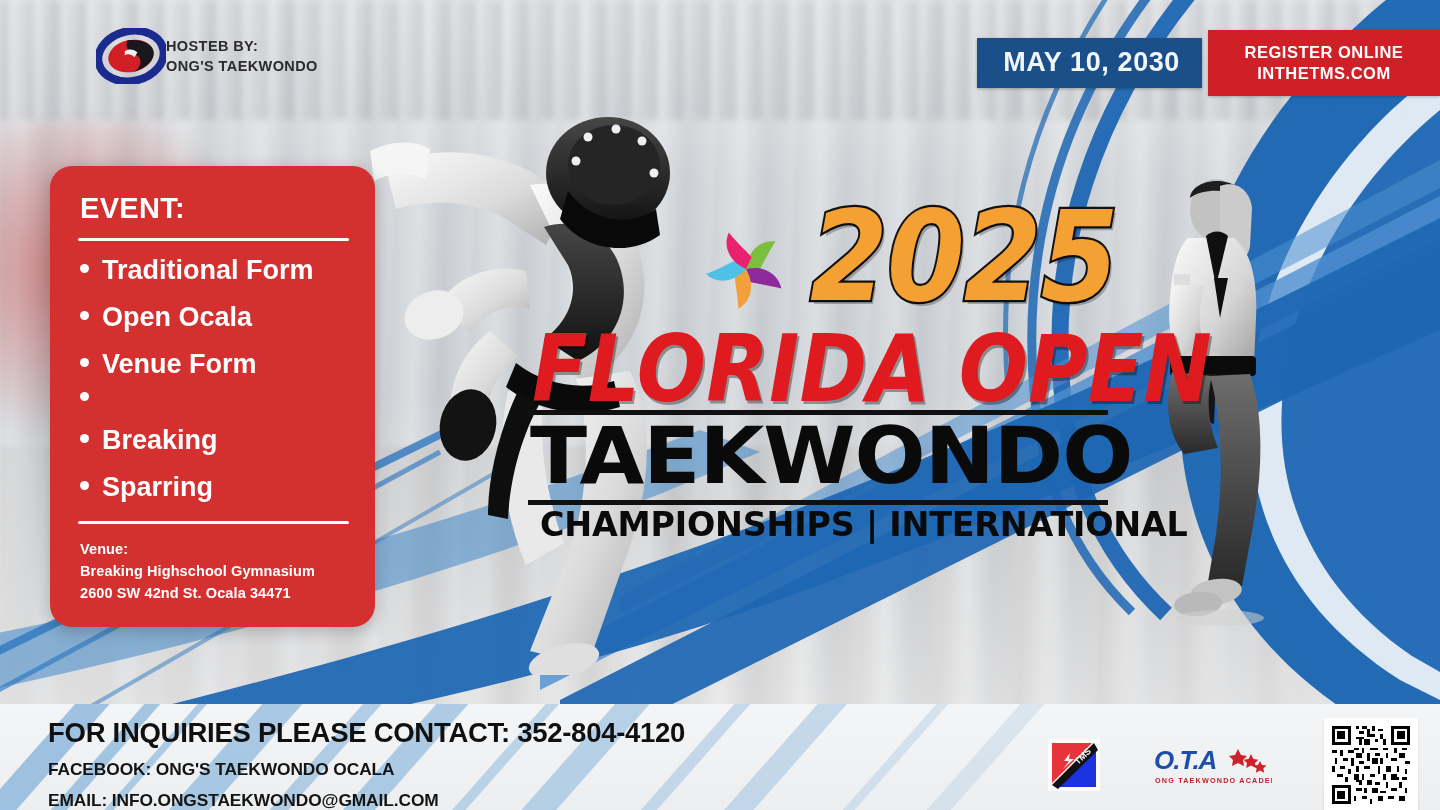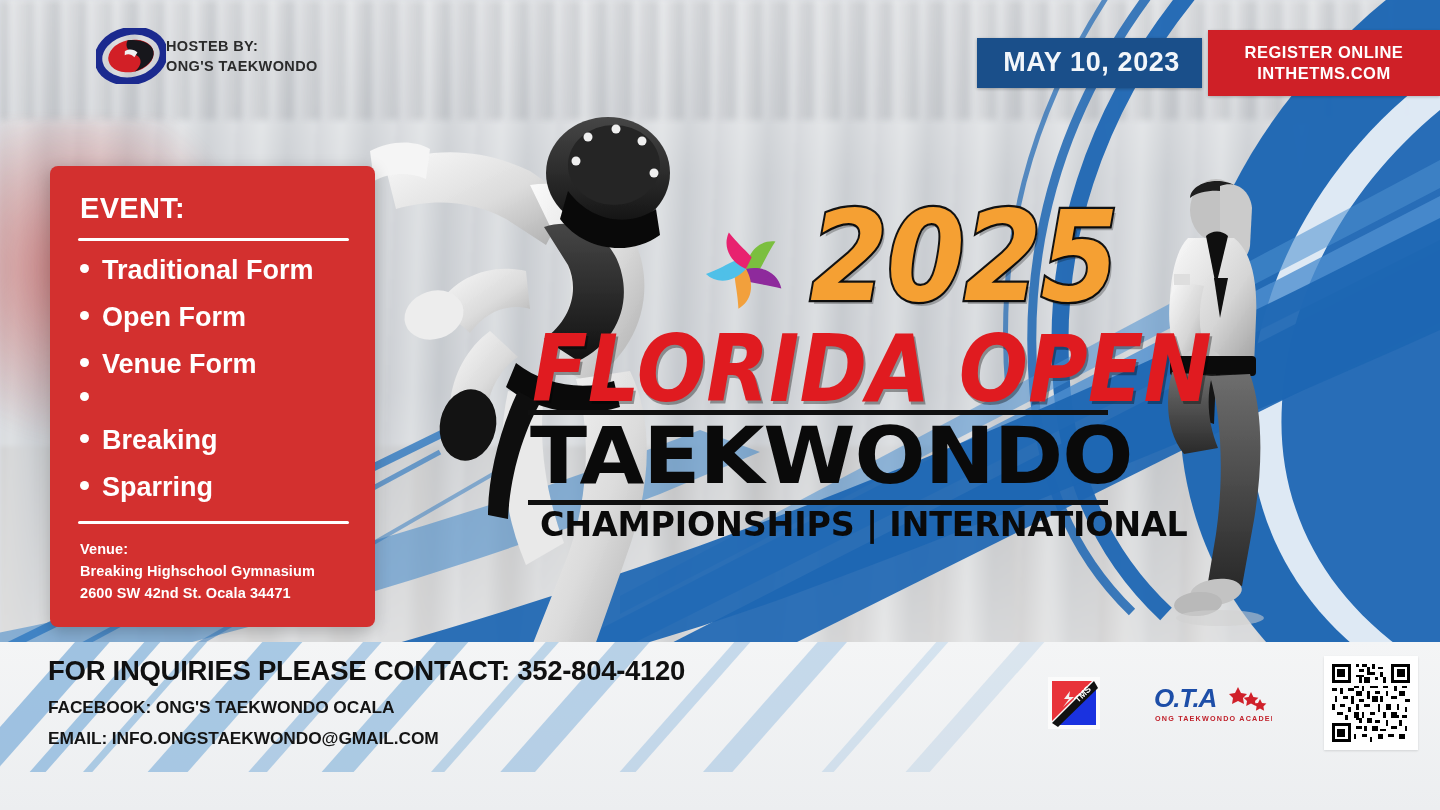--- a/index.html
+++ b/index.html
@@ -69,21 +69,21 @@
     position:absolute;right:0;top:30px;
     background:#cf2027;color:#fff;text-align:center;
     font-size:16.5px;font-weight:bold;line-height:1.25;letter-spacing:.5px;
     padding:12px 26px 13px 26px;min-width:232px;
     box-shadow:0 1px 3px rgba(0,0,0,.22);
   }
 
   
   .event-card{
     position:absolute;left:50px;top:166px;width:325px;
-    background:#d3302f;border-radius:8px;
+    background:#d3302f;border-radius:22px;
     padding:26px 26px 22px 26px;
     box-shadow:0 4px 16px rgba(0,0,0,.22);
     color:#fff;
   }
   .event-title{font-size:29px;font-weight:bold;letter-spacing:.3px;padding-left:4px;}
   .rule{height:3px;background:#fff;margin:13px 0 16px 2px;border-radius:2px;}
   .rule.bottom{margin:14px 0 14px 2px;}
   .event-list{list-style:none;}
   .event-list li{
     font-size:27px;font-weight:bold;line-height:1;
@@ -129,21 +129,21 @@
   .champs{
     position:absolute;left:20px;top:303px;
     font-size:33px;font-weight:bold;color:#0a0a0a;line-height:1;
     letter-spacing:-.2px;white-space:nowrap;
     transform:scaleX(1.01);transform-origin:left top;
     font-family:"DejaVu Sans", sans-serif;
   }
 
   
   .footer{
-    position:absolute;left:0;right:0;bottom:0;height:168px;
+    position:absolute;left:0;right:0;bottom:0;height:106px;
     background:linear-gradient(180deg,#f4f5f6 0%,#eceef0 100%);
     overflow:hidden;
   }
   .footer-stripes{position:absolute;inset:0;}
   .footer-content{position:absolute;left:48px;top:16px;}
   .contact-line{
     font-size:27px;font-weight:bold;color:#101010;letter-spacing:-.3px;line-height:1;
     transform:scaleX(1.02);transform-origin:left;
   }
   .small-line{
@@ -293,37 +293,37 @@
         <path d="M35 12 C48 13 58 20 58 28 C58 36 48 43 35 44 C44 40 46 32 40 28 C34 24 30 18 35 12 Z" fill="#17171c" transform="rotate(-12 35 28)"></path>
         <path d="M30 22 C34 20 40 22 42 26 L38 30 C36 26 32 25 29 26 Z" fill="#f0f0f0" transform="rotate(-12 35 28)"></path>
       </svg>
     </span>
     <div class="host-text">
       <div>HOSTEB BY:</div>
       <div>ONG'S TAEKWONDO</div>
     </div>
   </div>
 
-  <div class="date-badge">MAY 10, 2023</div>
+  <div class="date-badge">MAY 10, 2030</div>
   <div class="reg-badge">
     <div>REGISTER ONLINE</div>
     <div>INTHETMS.COM</div>
   </div>
 
   <div class="event-card">
     <div class="event-title">EVENT:</div>
     <div class="rule"></div>
     <ul class="event-list">
       <li>
           <span class="dot"></span>
           <span>Traditional Form</span>
         </li>
       <li>
           <span class="dot"></span>
-          <span>Open Form</span>
+          <span>Open Ocala</span>
         </li>
       <li>
           <span class="dot"></span>
           <span>Venue Form</span>
         </li>
       <li>
           <span class="dot"></span>
         </li>
       <li>
           <span class="dot"></span>

